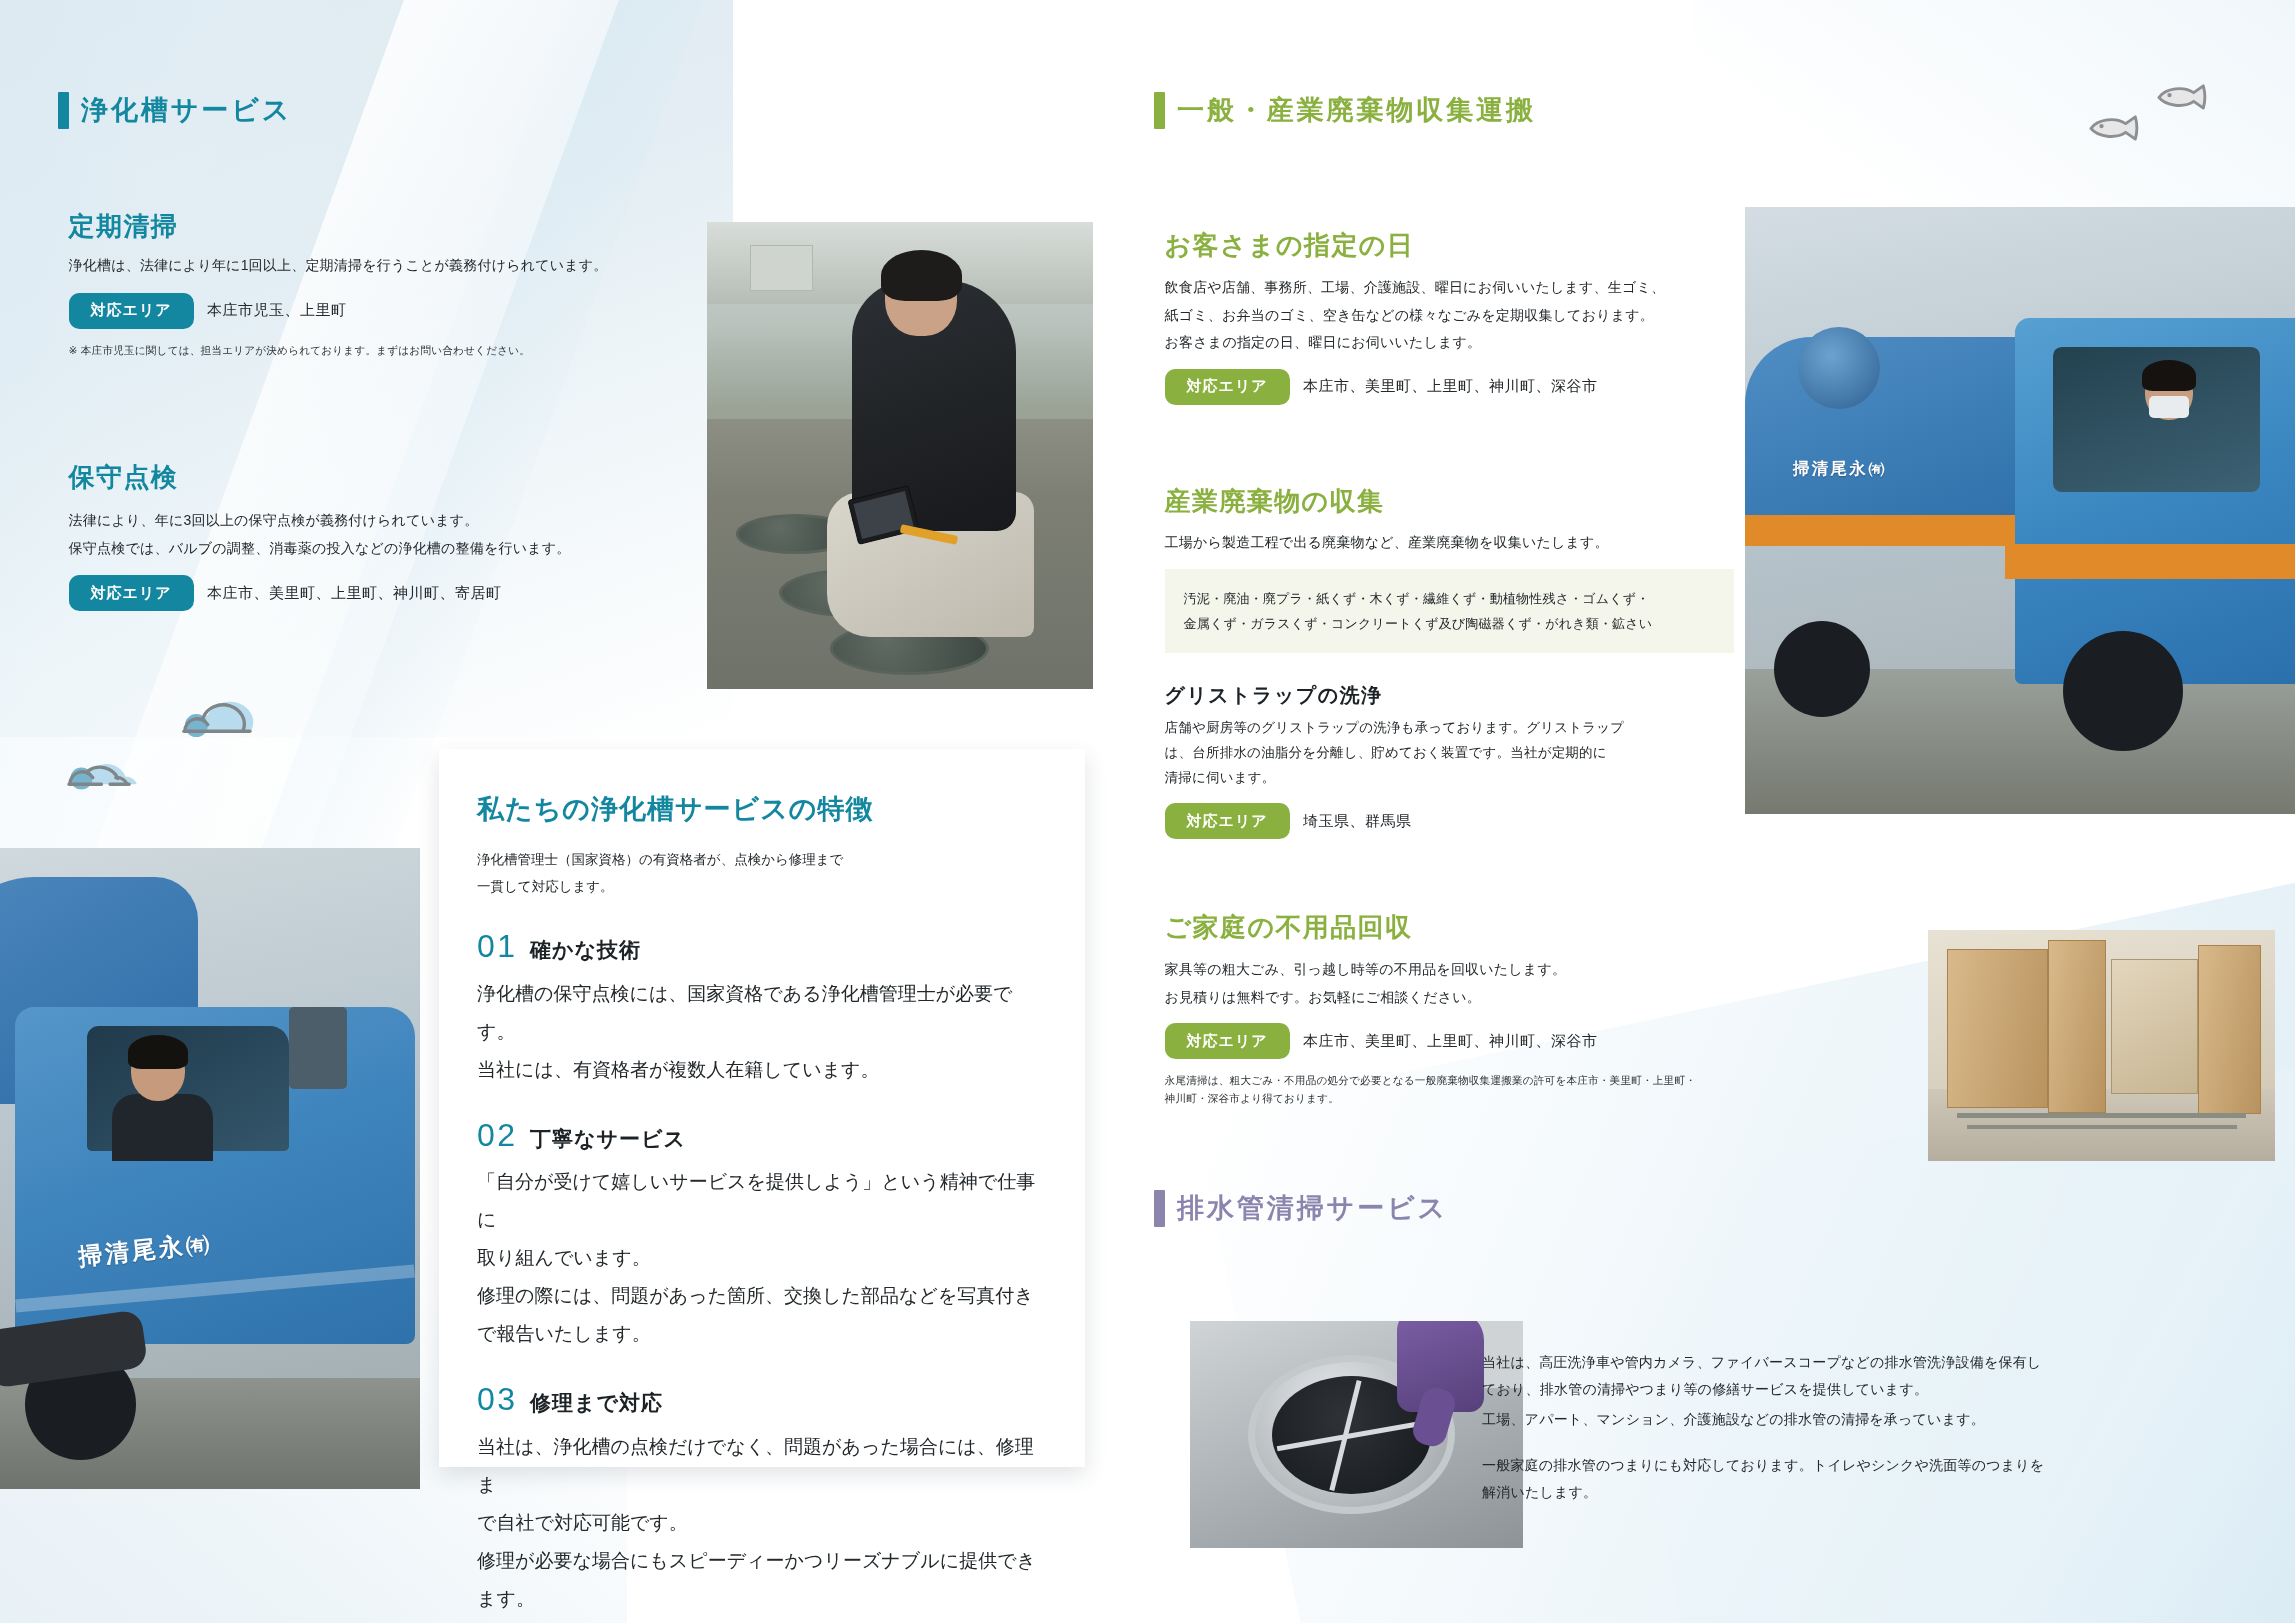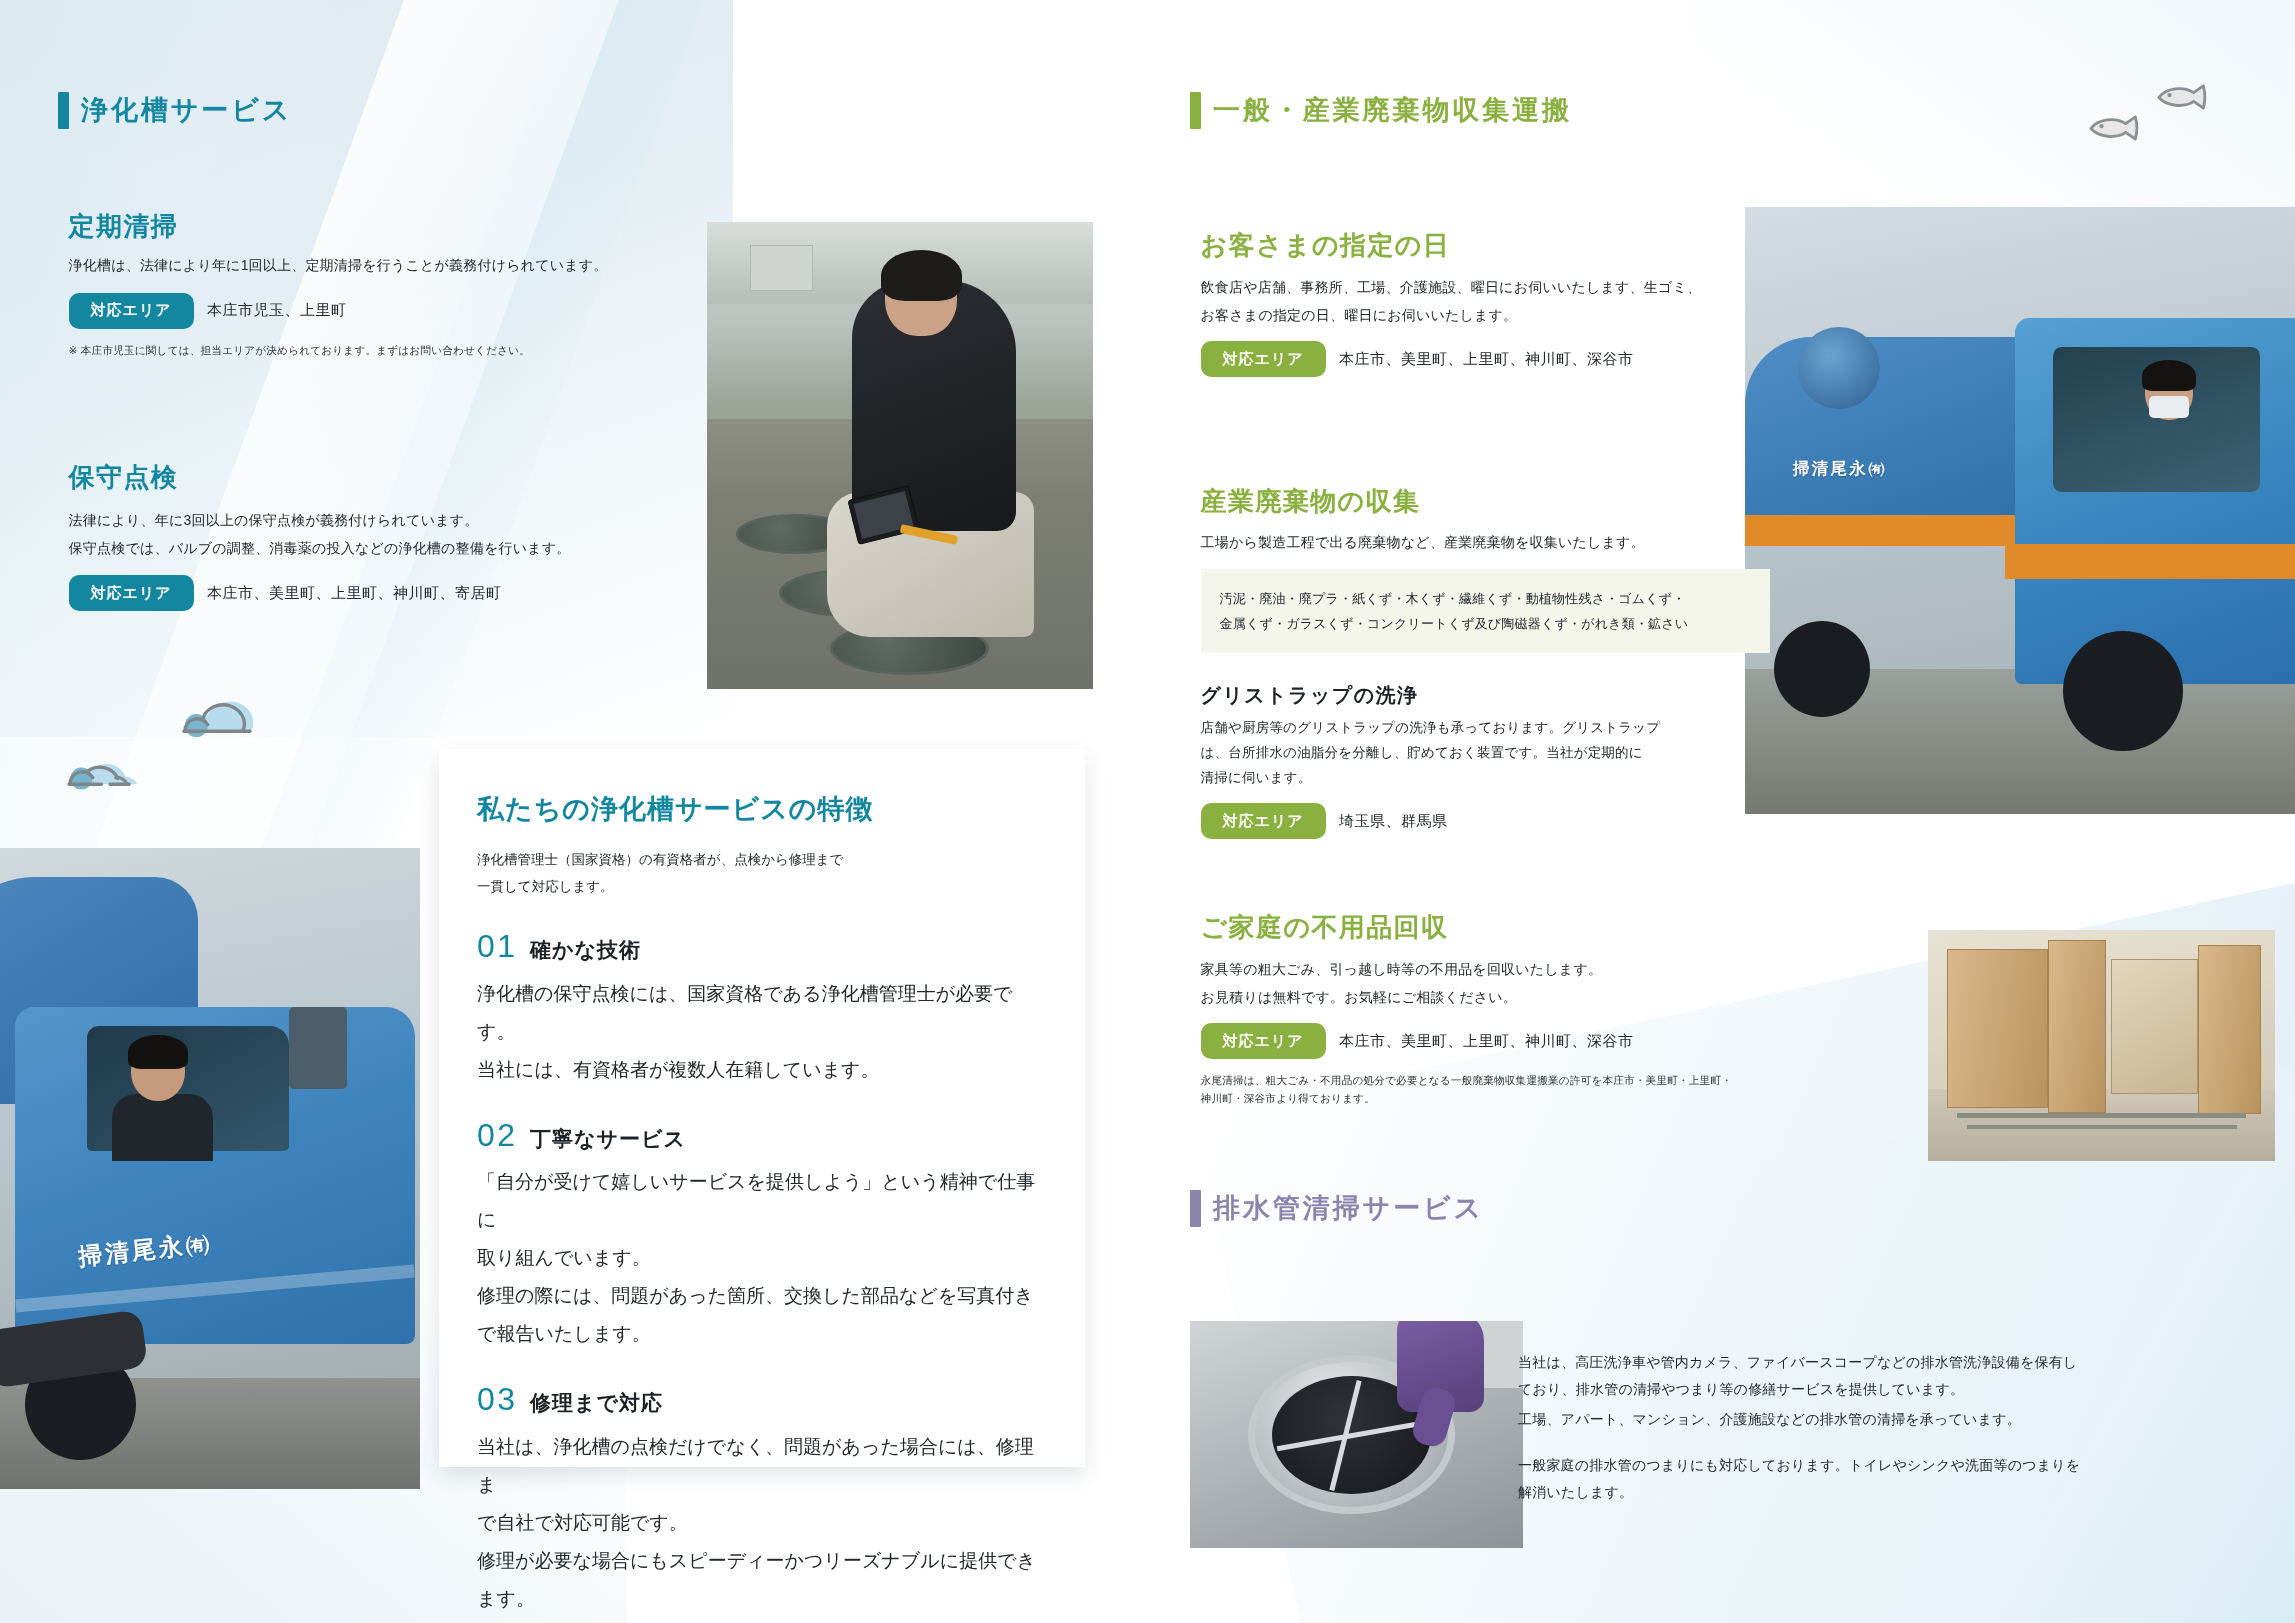--- a/index.html
+++ b/index.html
@@ -186,21 +186,21 @@
   .tl-driver-hair { position: absolute; left: 142px; top: 187px; width: 60px; height: 34px; background: #14120f; border-radius: 50% 50% 22% 22%; }
   .tl-driver-body { position: absolute; left: 126px; top: 246px; width: 101px; height: 67px; background: #20262c; border-radius: 24px 24px 0 0; }
   .tl-mirror { position: absolute; left: 303px; top: 159px; width: 58px; height: 82px; background: #4c5e69; border-radius: 4.8px; }
   .tl-logo { position: absolute; left: 92px; top: 386px; color: #ffffff; font-size: 24px; font-weight: bold; letter-spacing: 2.9px; transform: rotate(-6deg); text-shadow: 0 1px 1.4px rgba(0,0,0,0.25); white-space: nowrap; }
   .tl-band { position: absolute; left: 29px; top: 434px; width: 400px; height: 12.5px; background: rgba(255,255,255,0.28); transform: rotate(-5deg); }
   .tl-wheel { position: absolute; background: #1a1d21; border-radius: 50%; }
   .tl-ground { position: absolute; left: 0; bottom: 0; width: 100%; height: 111px; background: linear-gradient(180deg,#8f938e,#6f736d); }
   .tl-pipe { position: absolute; left: 0; top: 472px; width: 159px; height: 58px; background: #2d3136; border-radius: 19px; transform: rotate(-8deg); }
 
   
-  #right-col { position: absolute; left: 1190px; top: 0; width: 1105px; height: 1624px; }
+  #right-col { position: absolute; left: 1154px; top: 0; width: 1105px; height: 1624px; }
 
   #right-main-title { position: absolute; left: 0; top: 92px; }
   #right-main-title .title-bar { background: #8ab03f; }
   #right-main-title .title-text { color: #8ab03f; }
 
   .heading-green { color: #8ab03f; font-size: 26px; }
   .heading-dark { color: #1c2225; font-size: 20px; }
 
   #sec-jigyo { position: absolute; left: 10.6px; top: 231px; width: 651px; z-index: 5; }
   #sec-sanpai { position: absolute; left: 10.6px; top: 487px; width: 578px; z-index: 5; }
@@ -468,20 +468,21 @@
 
     <div id="right-main-title" class="section-title">
       <span class="title-bar"></span>
       <span class="title-text">一般・産業廃棄物収集運搬</span>
     </div>
 
     <div id="sec-jigyo">
       <div class="sub-title heading-green">お客さまの指定の日</div>
       <div class="body-text" style="margin-top:13.5px;">
         <p>飲食店や店舗、事務所、工場、介護施設、曜日にお伺いいたします、生ゴミ、</p>
+        <p>紙ゴミ、お弁当のゴミ、空き缶などの様々なごみを定期収集しております。</p>
         <p>お客さまの指定の日、曜日にお伺いいたします。</p>
       </div>
       <div class="area-row" style="margin-top:12.5px;">
         <span class="area-badge badge-green">対応エリア</span>
         <span class="area-value">本庄市、美里町、上里町、神川町、深谷市</span>
       </div>
     </div>
 
     <div id="sec-sanpai">
       <div class="sub-title heading-green">産業廃棄物の収集</div>

